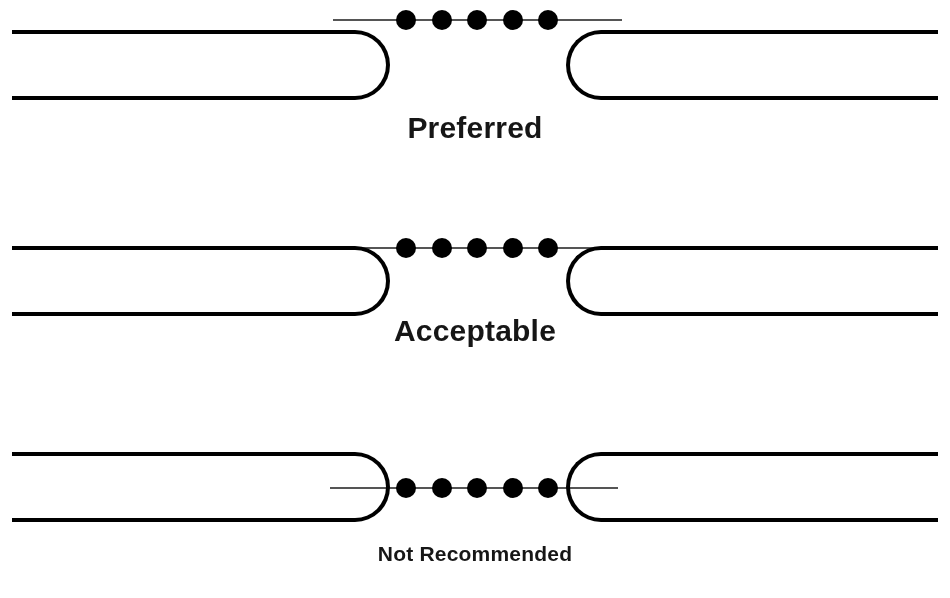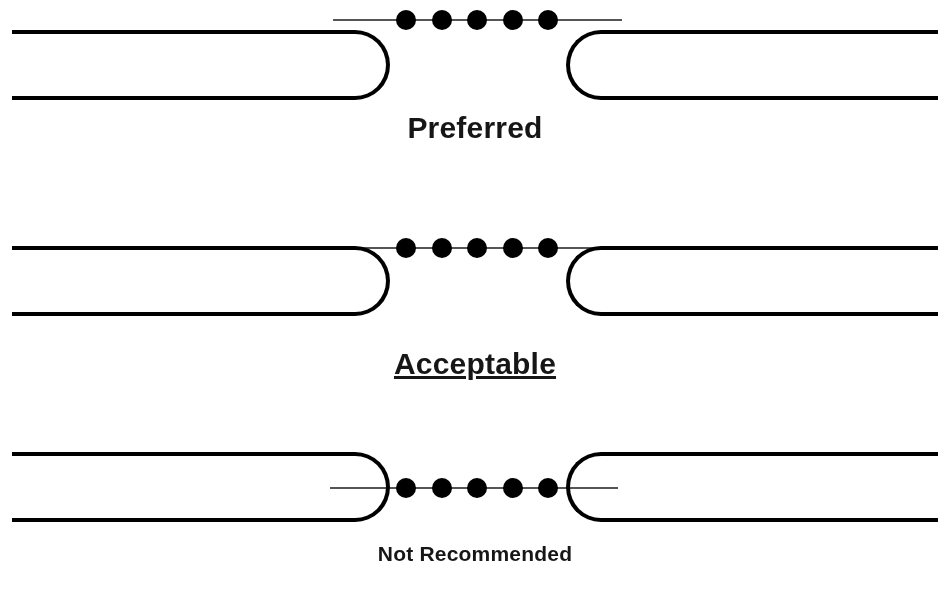--- a/index.html
+++ b/index.html
@@ -69,21 +69,21 @@
     position: absolute;
     left: 225px;
     width: 500px;
     text-align: center;
     font-size: 30px;
     font-weight: 600;
     letter-spacing: 0.2px;
     color: var(--label, #161616);
   }
   .lab1 { top: 111px; }
-  .lab2 { top: 347px; text-decoration: underline; }
+  .lab2 { top: 314px; }
   .lab3 { top: 542px; font-size: 21px; }
 </style>
 </head>
 <body>
 
 <div class="canvas">
 
   <section class="row">
     <div class="thinline l1"></div>
     <div class="dots d1">

